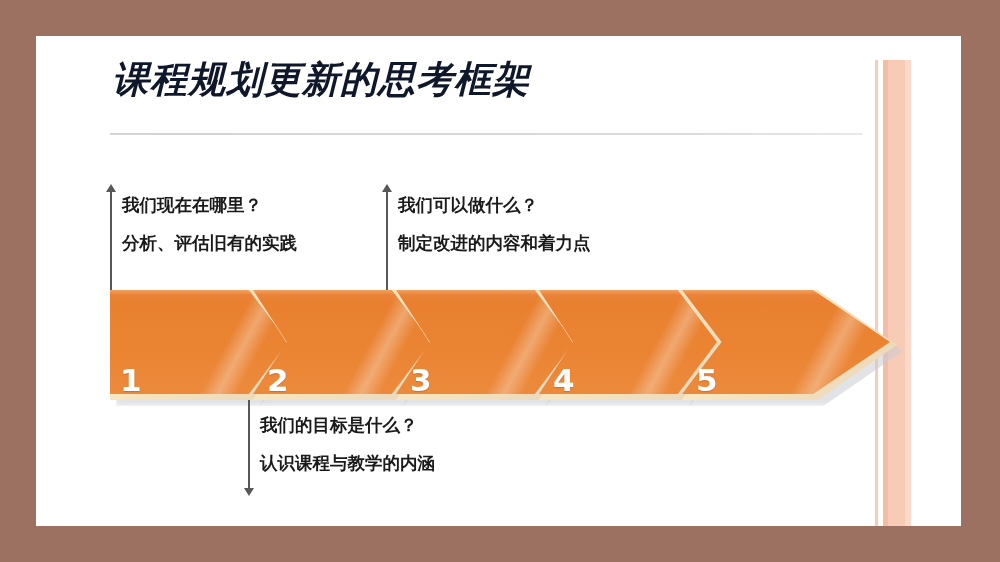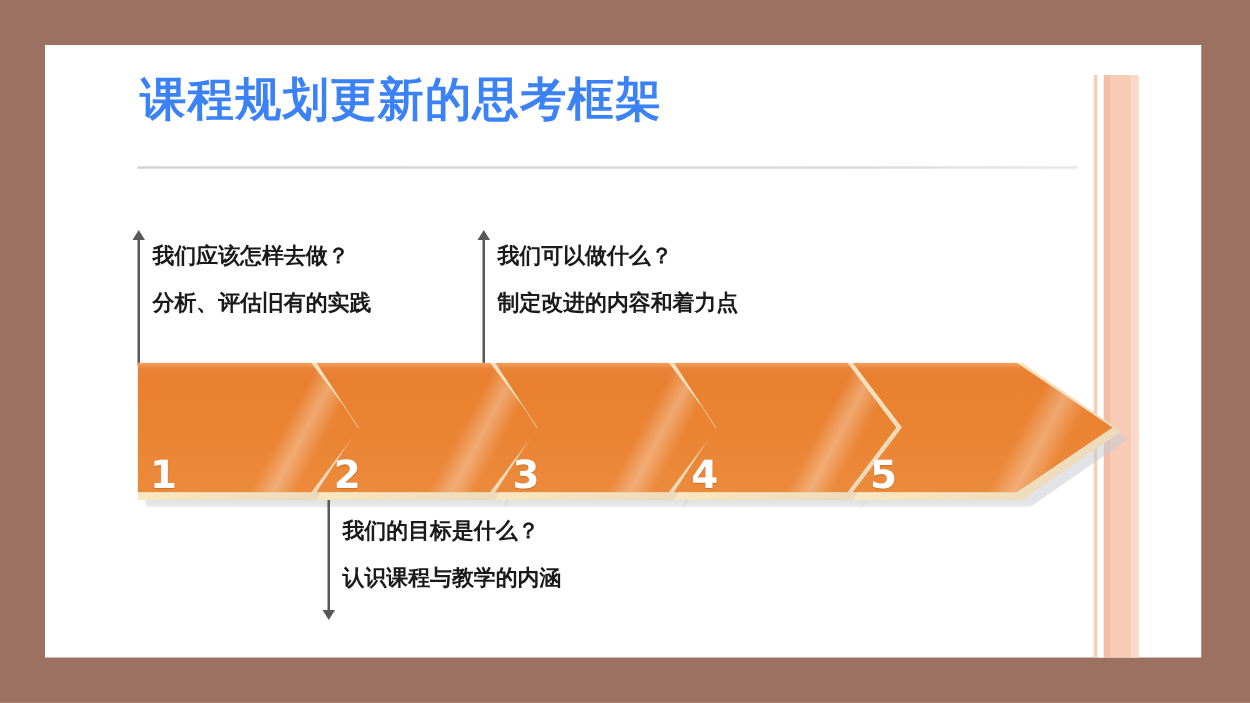--- a/index.html
+++ b/index.html
@@ -30,24 +30,25 @@
 
   
   #title-block {
     position: absolute;
     left: 76px; top: 20px;
     width: 800px;
   }
   #page-title {
     font-size: 37px;
     font-weight: bold;
-    color: #3b82f6;
+    color: #0f172a;
     letter-spacing: 1px;
     line-height: 48px;
     white-space: nowrap;
+    font-style: italic;
   }
   #title-divider {
     position: absolute;
     left: 74px; top: 97px;
     width: 752px; height: 2px;
     background: linear-gradient(to right, #d2d4d8 0%, #d9dbdf 75%, #e8e9eb 100%);
   }
 
   
   .stripe {
@@ -169,21 +170,21 @@
     color: #1a1a1a;
     line-height: 38px;
     white-space: nowrap;
   }
 
   
   .callout.up   { height: 108px; }
   .callout.up   .callout-line { top: 6px; height: 102px; }
   .callout.up   .callout-text { top: 2px; }
   
-  .callout.down { height: 96px; margin-left: 14px; }
+  .callout.down { height: 96px; }
   .callout.down .callout-line { top: 0; height: 90px; }
   .callout.down .callout-text { top: 6px; }
 </style>
 </head>
 <body>
 
 <div id="slide-frame">
   <div id="slide-canvas">
 
     <div class="stripe" id="stripe-thin"></div>
@@ -194,21 +195,21 @@
 
     <div id="title-block">
       <div id="page-title">课程规划更新的思考框架</div>
     </div>
     <div id="title-divider"></div>
 
     <div class="callout up" style="left:74px; top:148px;">
       <div class="callout-arrow"></div>
       <div class="callout-line"></div>
       <div class="callout-text">
-        <div class="callout-q">我们应该怎样去做？</div>
+        <div class="callout-q">我们现在在哪里？</div>
         <div class="callout-a">分析、评估旧有的实践</div>
       </div>
     </div>
 
     <div class="callout up" style="left:350px; top:148px;padding-left:34px;">
       <div class="callout-arrow"></div>
       <div class="callout-line"></div>
       <div class="callout-text">
         <div class="callout-q">我们可以做什么？</div>
         <div class="callout-a">制定改进的内容和着力点</div>

